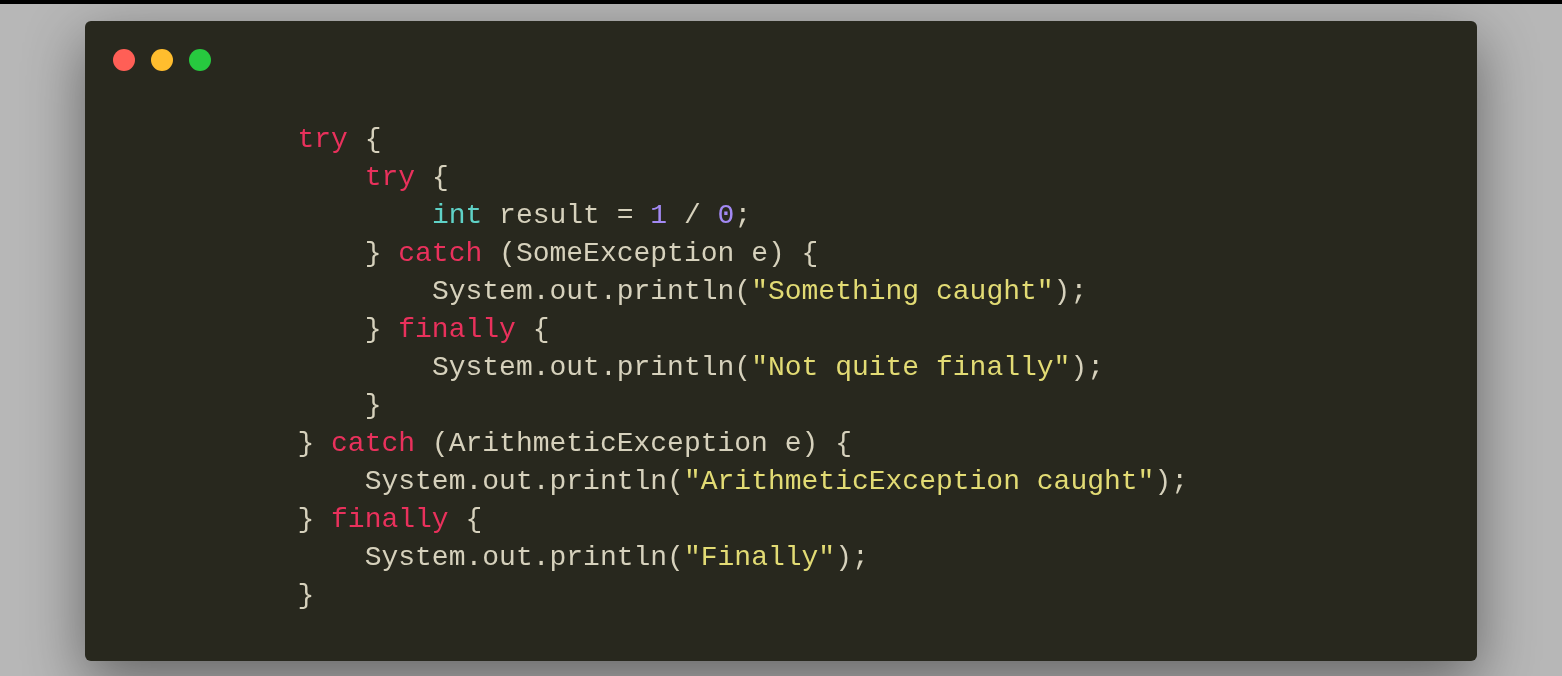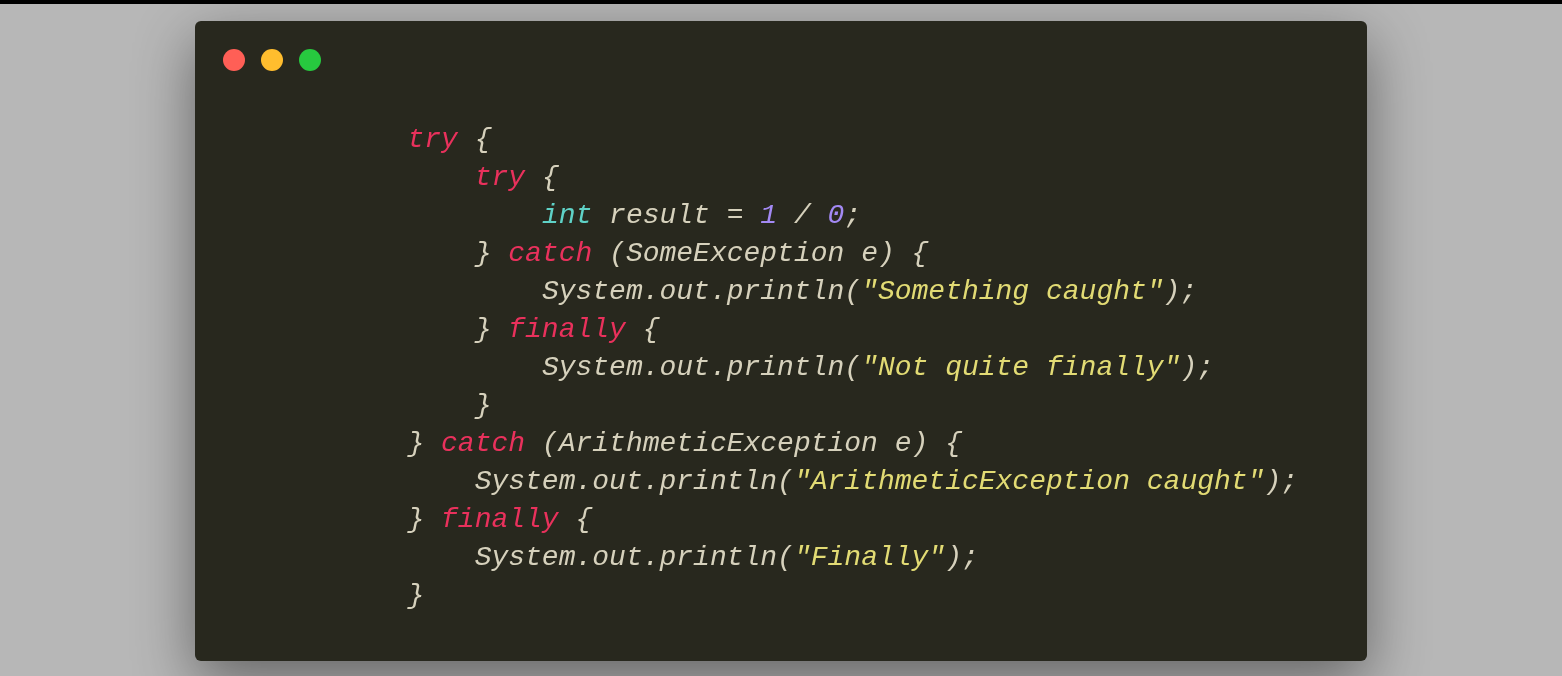--- a/index.html
+++ b/index.html
@@ -12,28 +12,27 @@
     border-top: 2px solid #000;
   }
   .stage {
     width: 1562px;
     height: 674px;
     display: flex;
     align-items: center;
     justify-content: center;
   }
   .window {
-    width: 1172px;
+    width: 1392px;
     height: 640px;
     background: #28281e;
     border-radius: 6px;
     box-shadow: 0 20px 60px rgba(0,0,0,0.45);
     position: relative;
     box-sizing: border-box;
-    font-style: italic;
   }
   .traffic-lights {
     position: absolute;
     top: 28px;
     left: 28px;
     display: flex;
     gap: 16px;
   }
   .dot {
     width: 22px;

